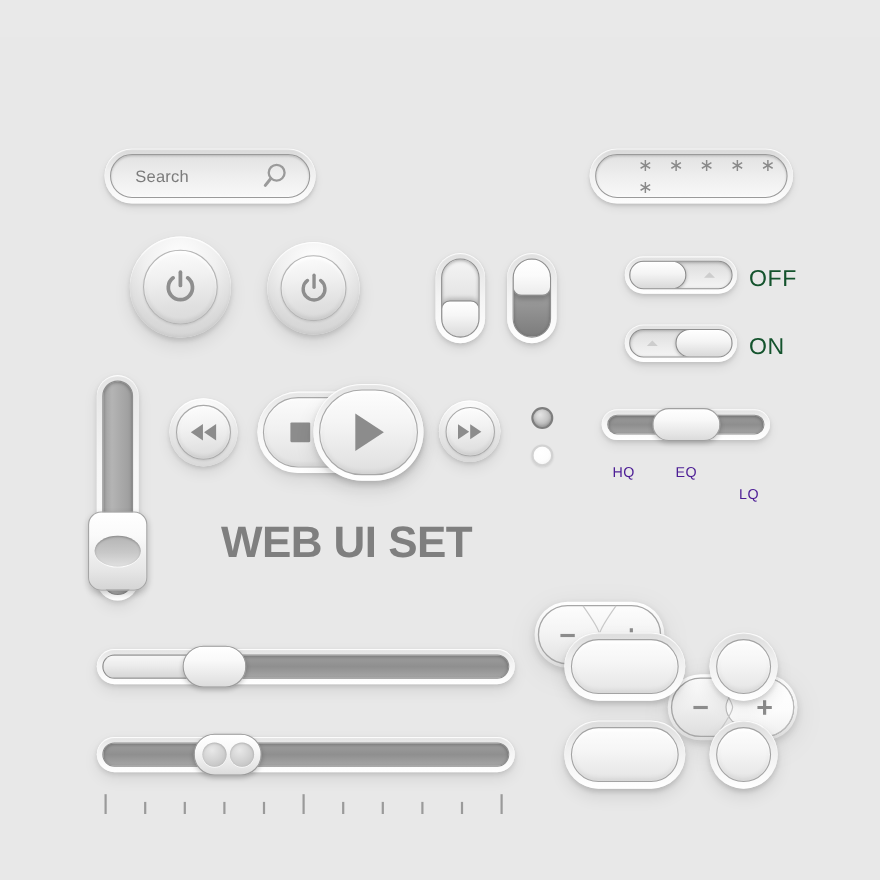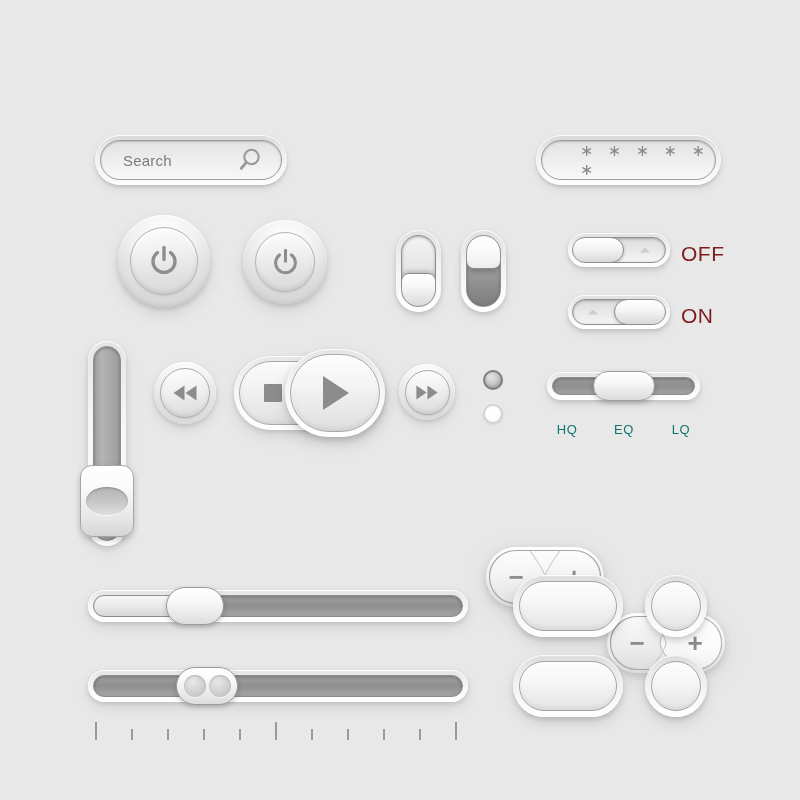--- a/index.html
+++ b/index.html
@@ -172,21 +172,21 @@
     border-radius: 999px;
     border: 1px solid #8b8b8b;
     box-sizing: border-box;
     background: linear-gradient(180deg,#ffffff 0%, #f4f4f4 45%, #d9d9d9 100%);
     box-shadow: 0 1px 3px rgba(0,0,0,0.25), inset 0 1px 0 #ffffff;
   }
   .hthumb.left { left:-1px; }
   .hthumb.right { right:-1px; }
   .toggle-label {
     font-size: 21px;
-    color: #7f1d1d;
+    color: #14532d;
     letter-spacing: 0.5px;
     user-select:none;
   }
 
   
   .vslider-outer {
     border-radius: 999px;
     background: linear-gradient(180deg,#e4e4e4 0%, #f6f6f6 40%, #ffffff 100%);
     box-shadow:
       0 2px 5px rgba(0,0,0,0.12),
@@ -329,21 +329,21 @@
     top:-7px; bottom:-7px;
     width: 62px;
     border-radius: 999px;
     border:1px solid #a0a0a0;
     box-sizing:border-box;
     background: linear-gradient(180deg,#ffffff 0%, #f8f8f8 35%, #e5e5e5 80%, #dbdbdb 100%);
     box-shadow: 0 2px 5px rgba(0,0,0,0.2), inset 0 1px 1px #ffffff;
   }
   .qs-label {
     font-size: 13px;
-    color: #0f766e;
+    color: #4c1d95;
     letter-spacing: 0.5px;
     user-select:none;
     text-align:center;
   }
 
   
   .title-main {
     font-size: 40px;
     font-weight: bold;
     color: #7f7f7f;
@@ -557,22 +557,23 @@
   <div class="abs led off" style="left:483px; top:336px; width:20px; height:20px;"></div>
   <div class="abs led on" style="left:483px; top:370px; width:20px; height:20px;"></div>
 
   <div class="abs qs-outer" style="left:547px; top:338px; width:153px; height:28px;">
     <div class="qs-track">
       <div class="qs-thumb" style="left:50%; transform:translateX(-50%);"></div>
     </div>
   </div>
   <div class="abs qs-label" style="left:547px; top:388px; width:40px;">HQ</div>
   <div class="abs qs-label" style="left:604px; top:388px; width:40px;">EQ</div>
-  <div class="abs qs-label" style="left:661px; top:388px; width:40px;">LQ</div>
-
+  <div class="abs qs-label" style="left:661px; top:408px; width:40px;">LQ</div>
+
+  <div class="abs title-main" style="left:175px; top:437px; width:280px;">WEB UI SET</div>
 
   <div class="abs peanut-outer" style="left:483px; top:436px; width:124px; height:66px;">
     <div class="peanut-shadow">
       <svg width="124" height="66" viewBox="0 0 124 66">
         <defs>
           <linearGradient id="pg1" x1="0" y1="0" x2="0" y2="1">
             <stop offset="0%" stop-color="#ffffff"></stop>
             <stop offset="42%" stop-color="#f3f3f3"></stop>
             <stop offset="100%" stop-color="#dcdcdc"></stop>
           </linearGradient>

